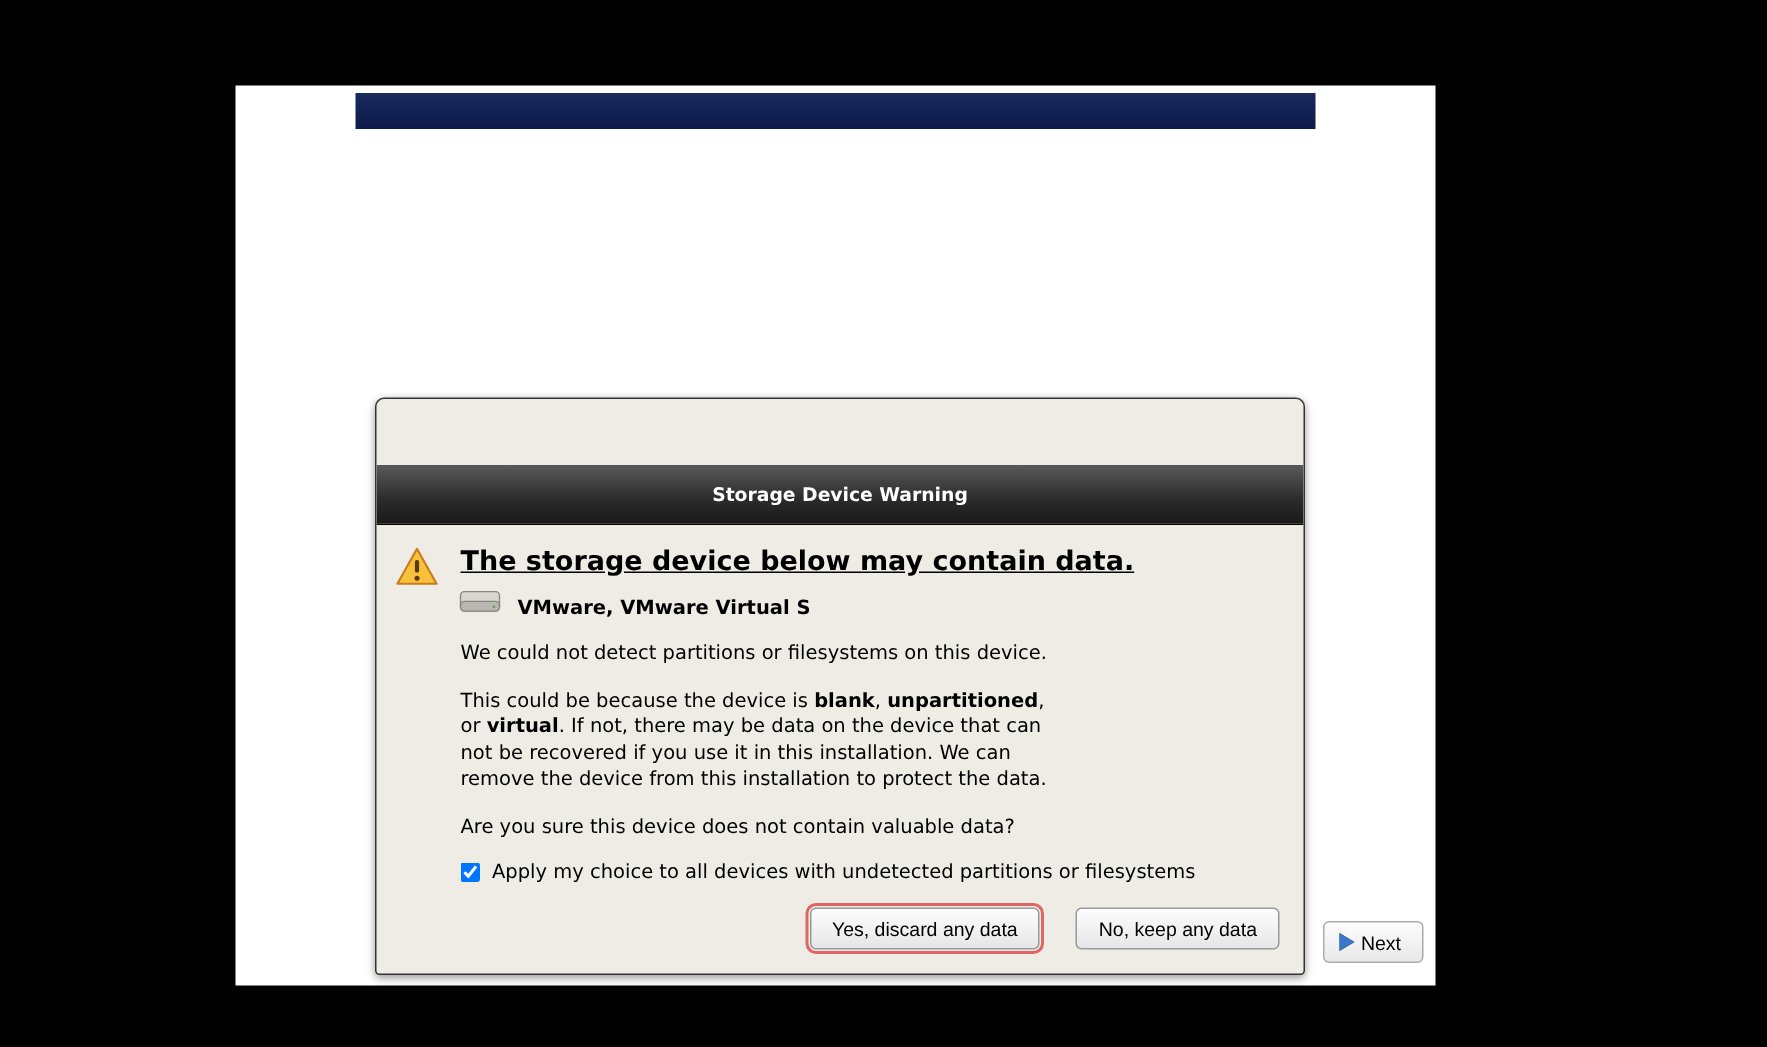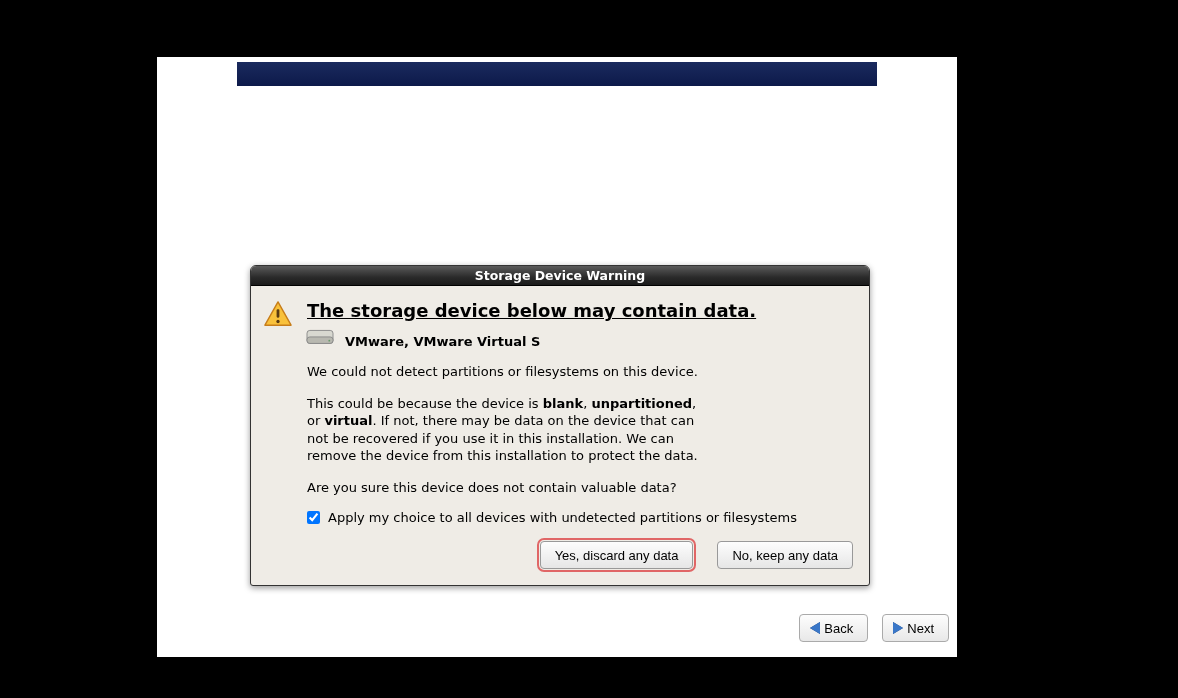--- a/index.html
+++ b/index.html
@@ -61,29 +61,30 @@
       left: 250px;
       top: 265px;
       width: 620px;
       background: #efece6;
       border: 1px solid #333;
       border-radius: 6px 6px 3px 3px;
       box-shadow: 0 2px 6px rgba(0,0,0,0.4);
       overflow: hidden;
     }
     .dialog-title {
-      height: 20px;
+      height: 40px;
       background: linear-gradient(to bottom, #5a5a5a 0%, #2a2a2a 60%, #1a1a1a 100%);
       color: #fff;
       font-weight: bold;
       font-size: 12.5px;
       display: flex;
       align-items: center;
       justify-content: center;
       border-bottom: 1px solid #000;
+      margin-top: 44px;
     }
     .dialog-body {
       padding: 14px 14px 14px 12px;
       display: flex;
       gap: 12px;
     }
     .warning-icon-wrap {
       flex-shrink: 0;
       width: 32px;
     }

